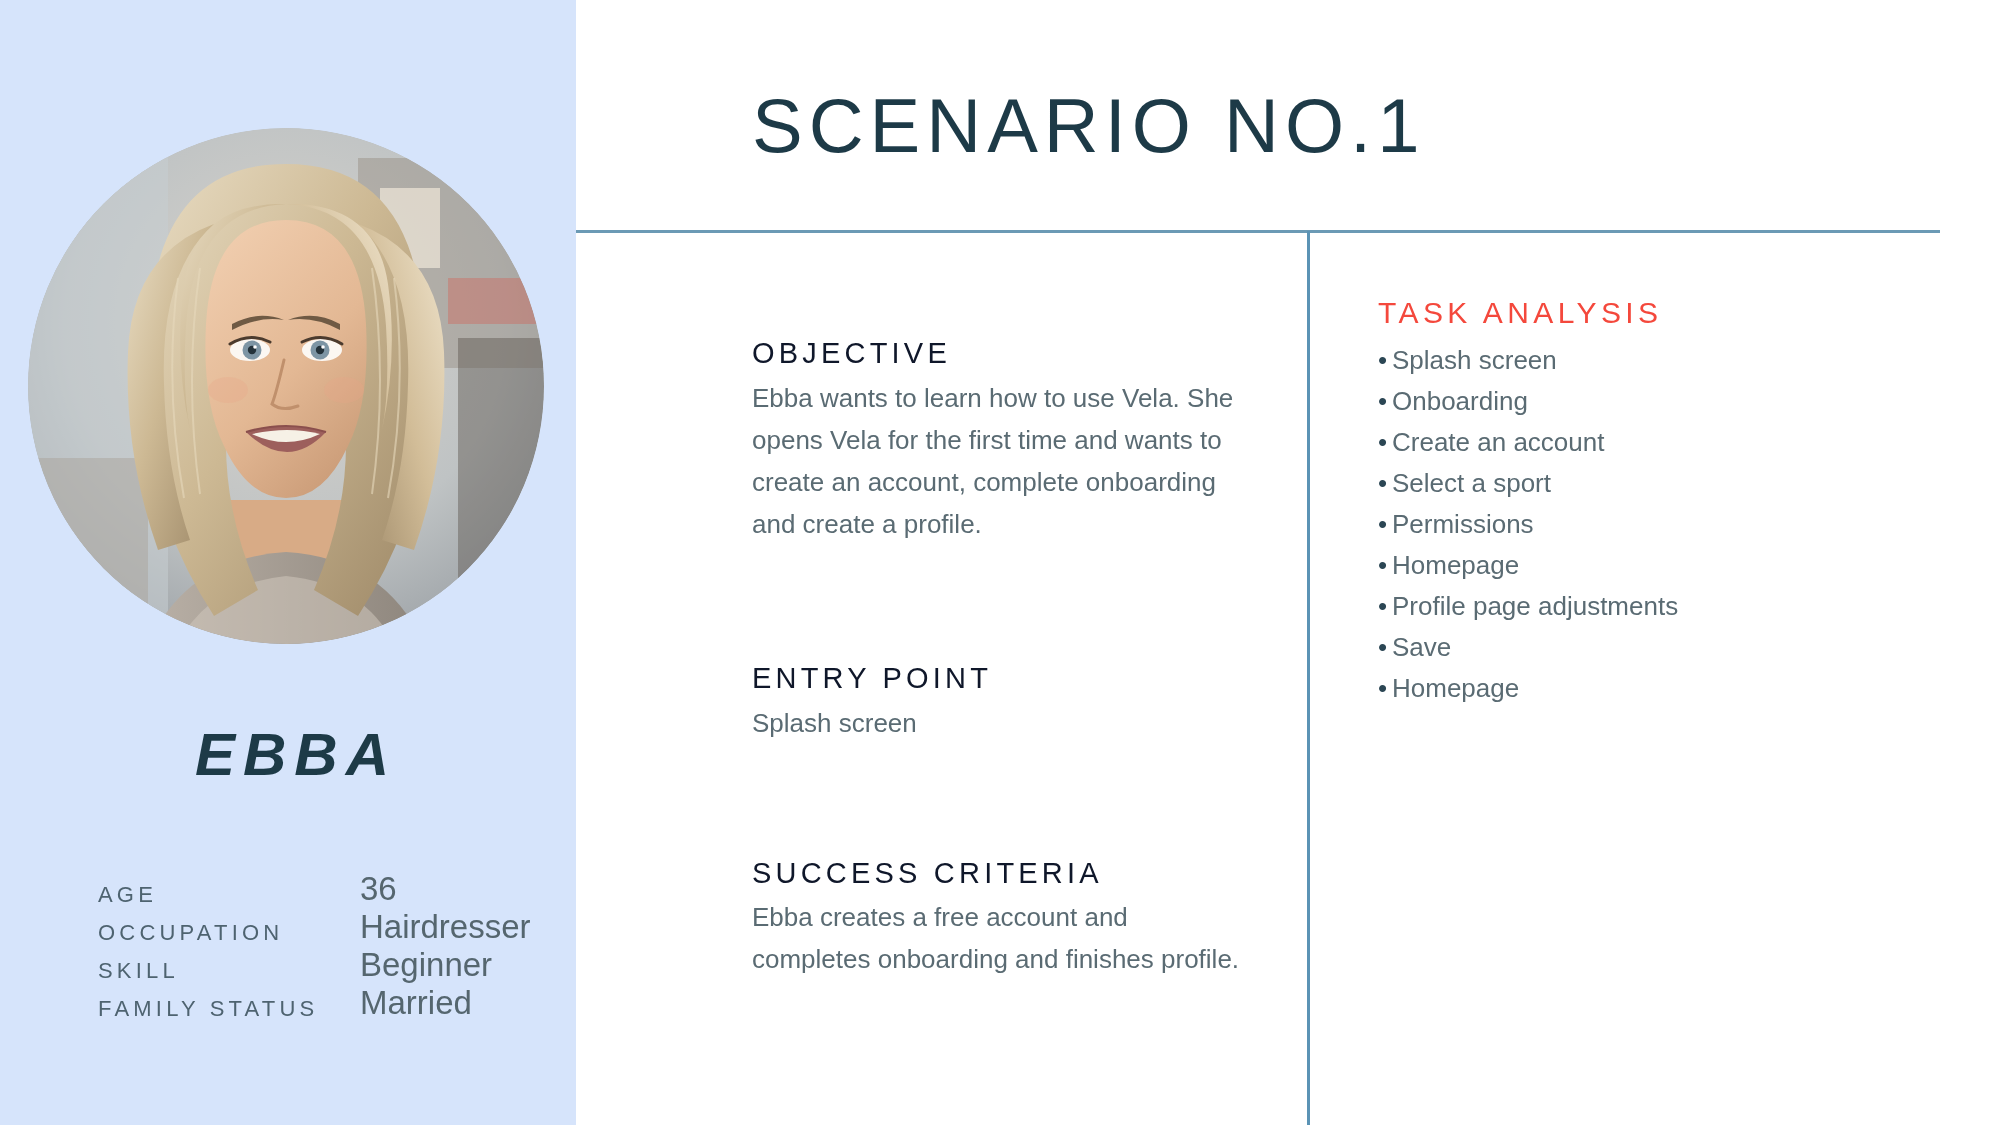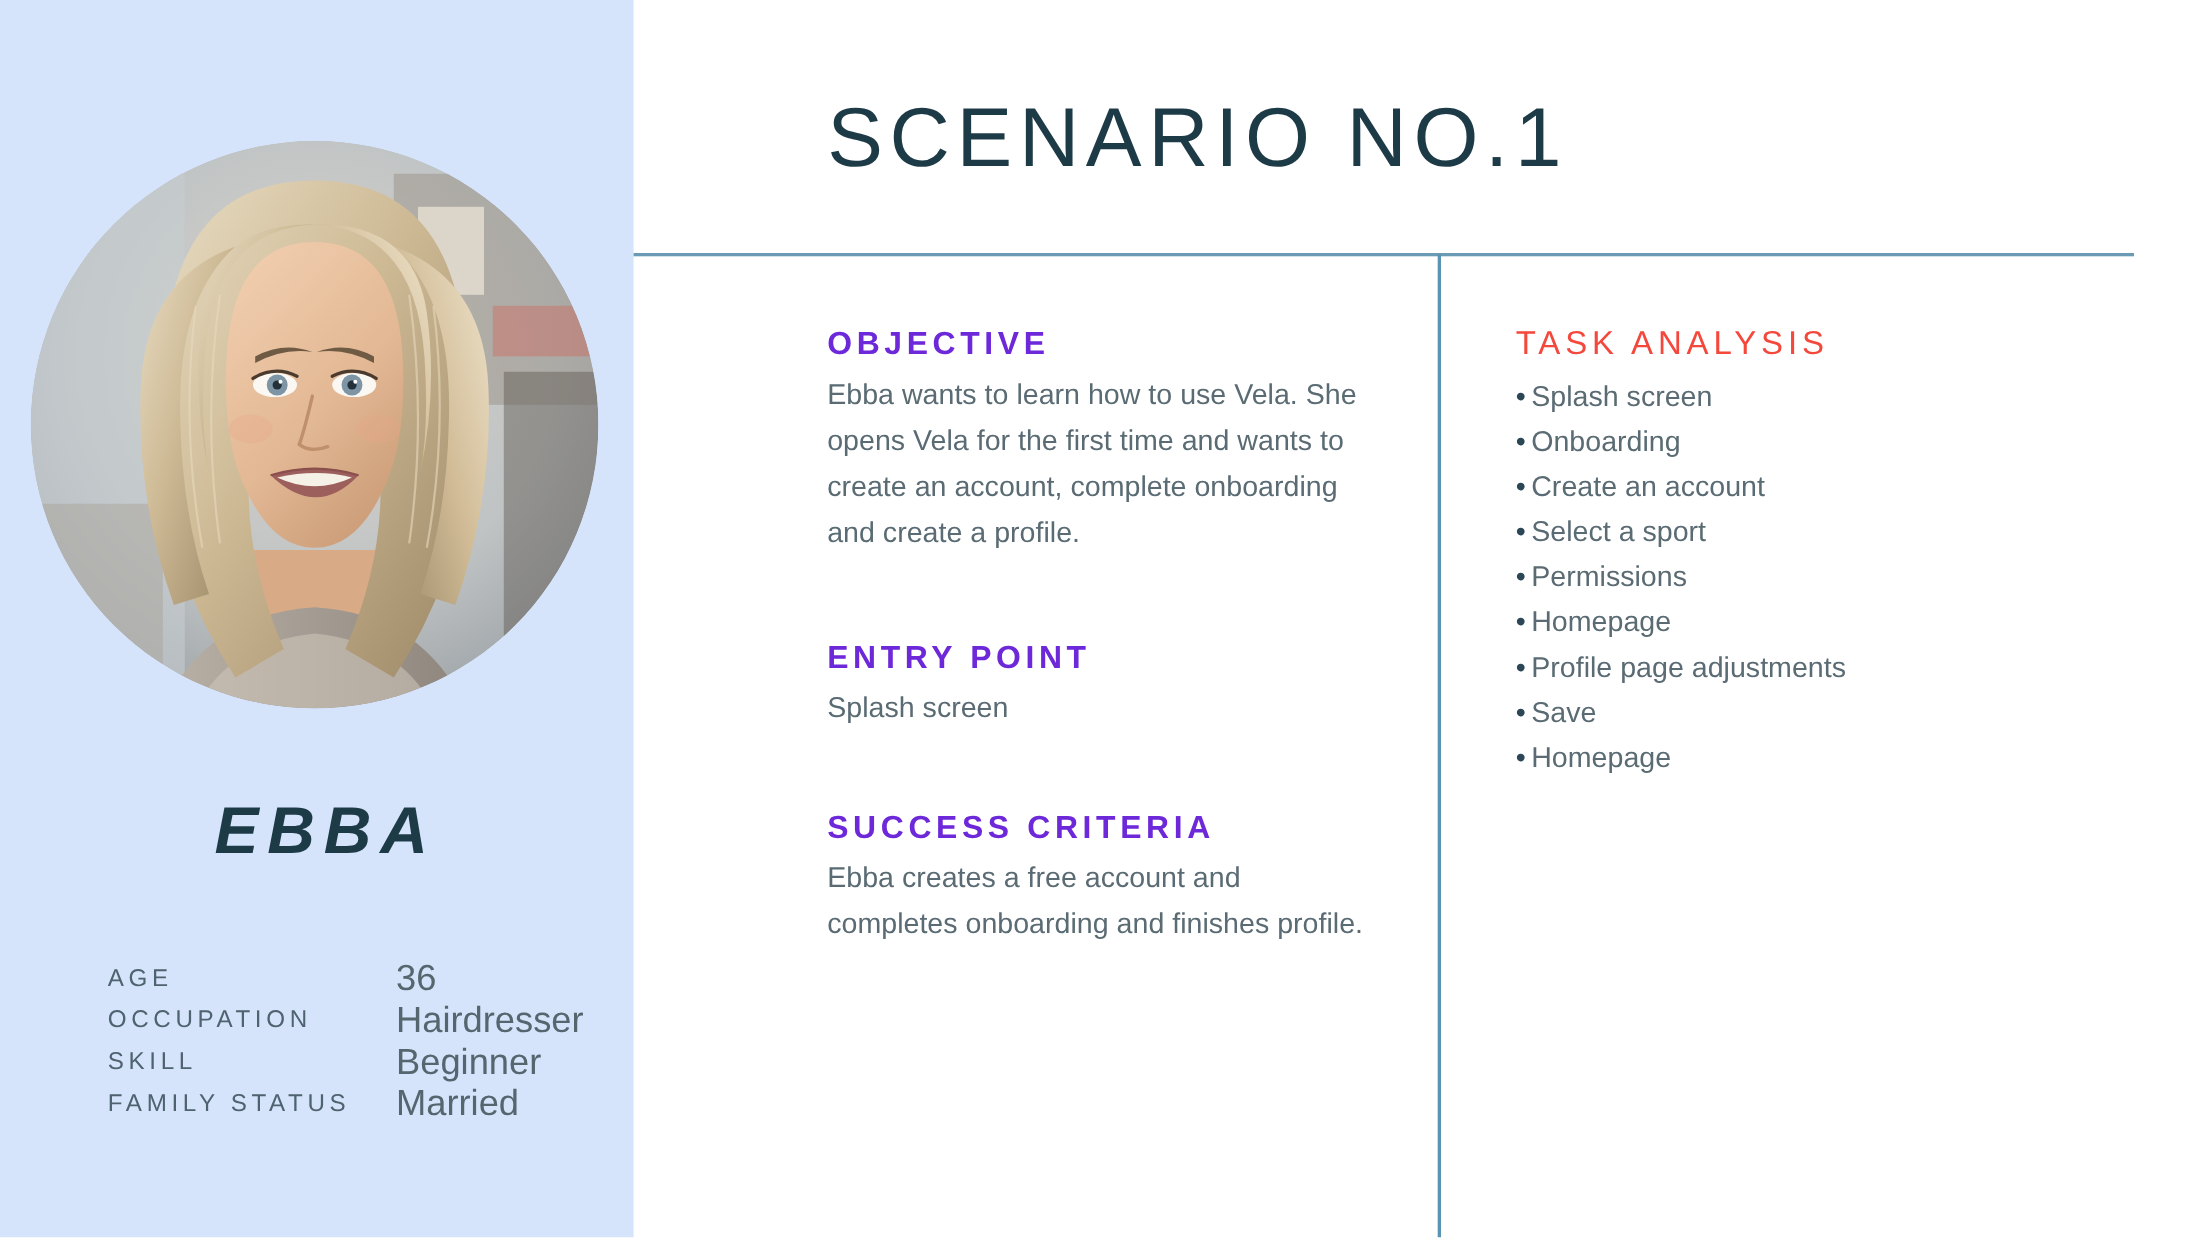--- a/index.html
+++ b/index.html
@@ -65,21 +65,21 @@
 
   .attr-table {
     position: absolute;
     left: 98px;
     top: 870px;
     width: 430px;
   }
 
   .attr-row {
     display: flex;
-    align-items: center;
+    align-items: flex-end;
     height: 38px;
   }
 
   .attr-label {
     width: 262px;
     flex: 0 0 262px;
     font-size: 22px;
     letter-spacing: 4.2px;
     color: #4e6370;
     font-weight: 400;
@@ -142,26 +142,27 @@
   .col-right {
     position: absolute;
     left: 802px;
     top: 296px;
     width: 560px;
   }
 
   .section { margin-bottom: 0; }
 
   .section-head {
-    color: #6d28d9;
+    color: #0f172a;
     font-size: 29px;
-    font-weight: 700;
+    font-weight: 400;
     letter-spacing: 4.2px;
     white-space: nowrap;
     line-height: 1.2;
+    margin-top: 40px;
   }
 
   .section-body {
     color: #5a6b73;
     font-size: 26px;
     font-weight: 400;
     line-height: 42px;
     margin-top: 6px;
   }
 

